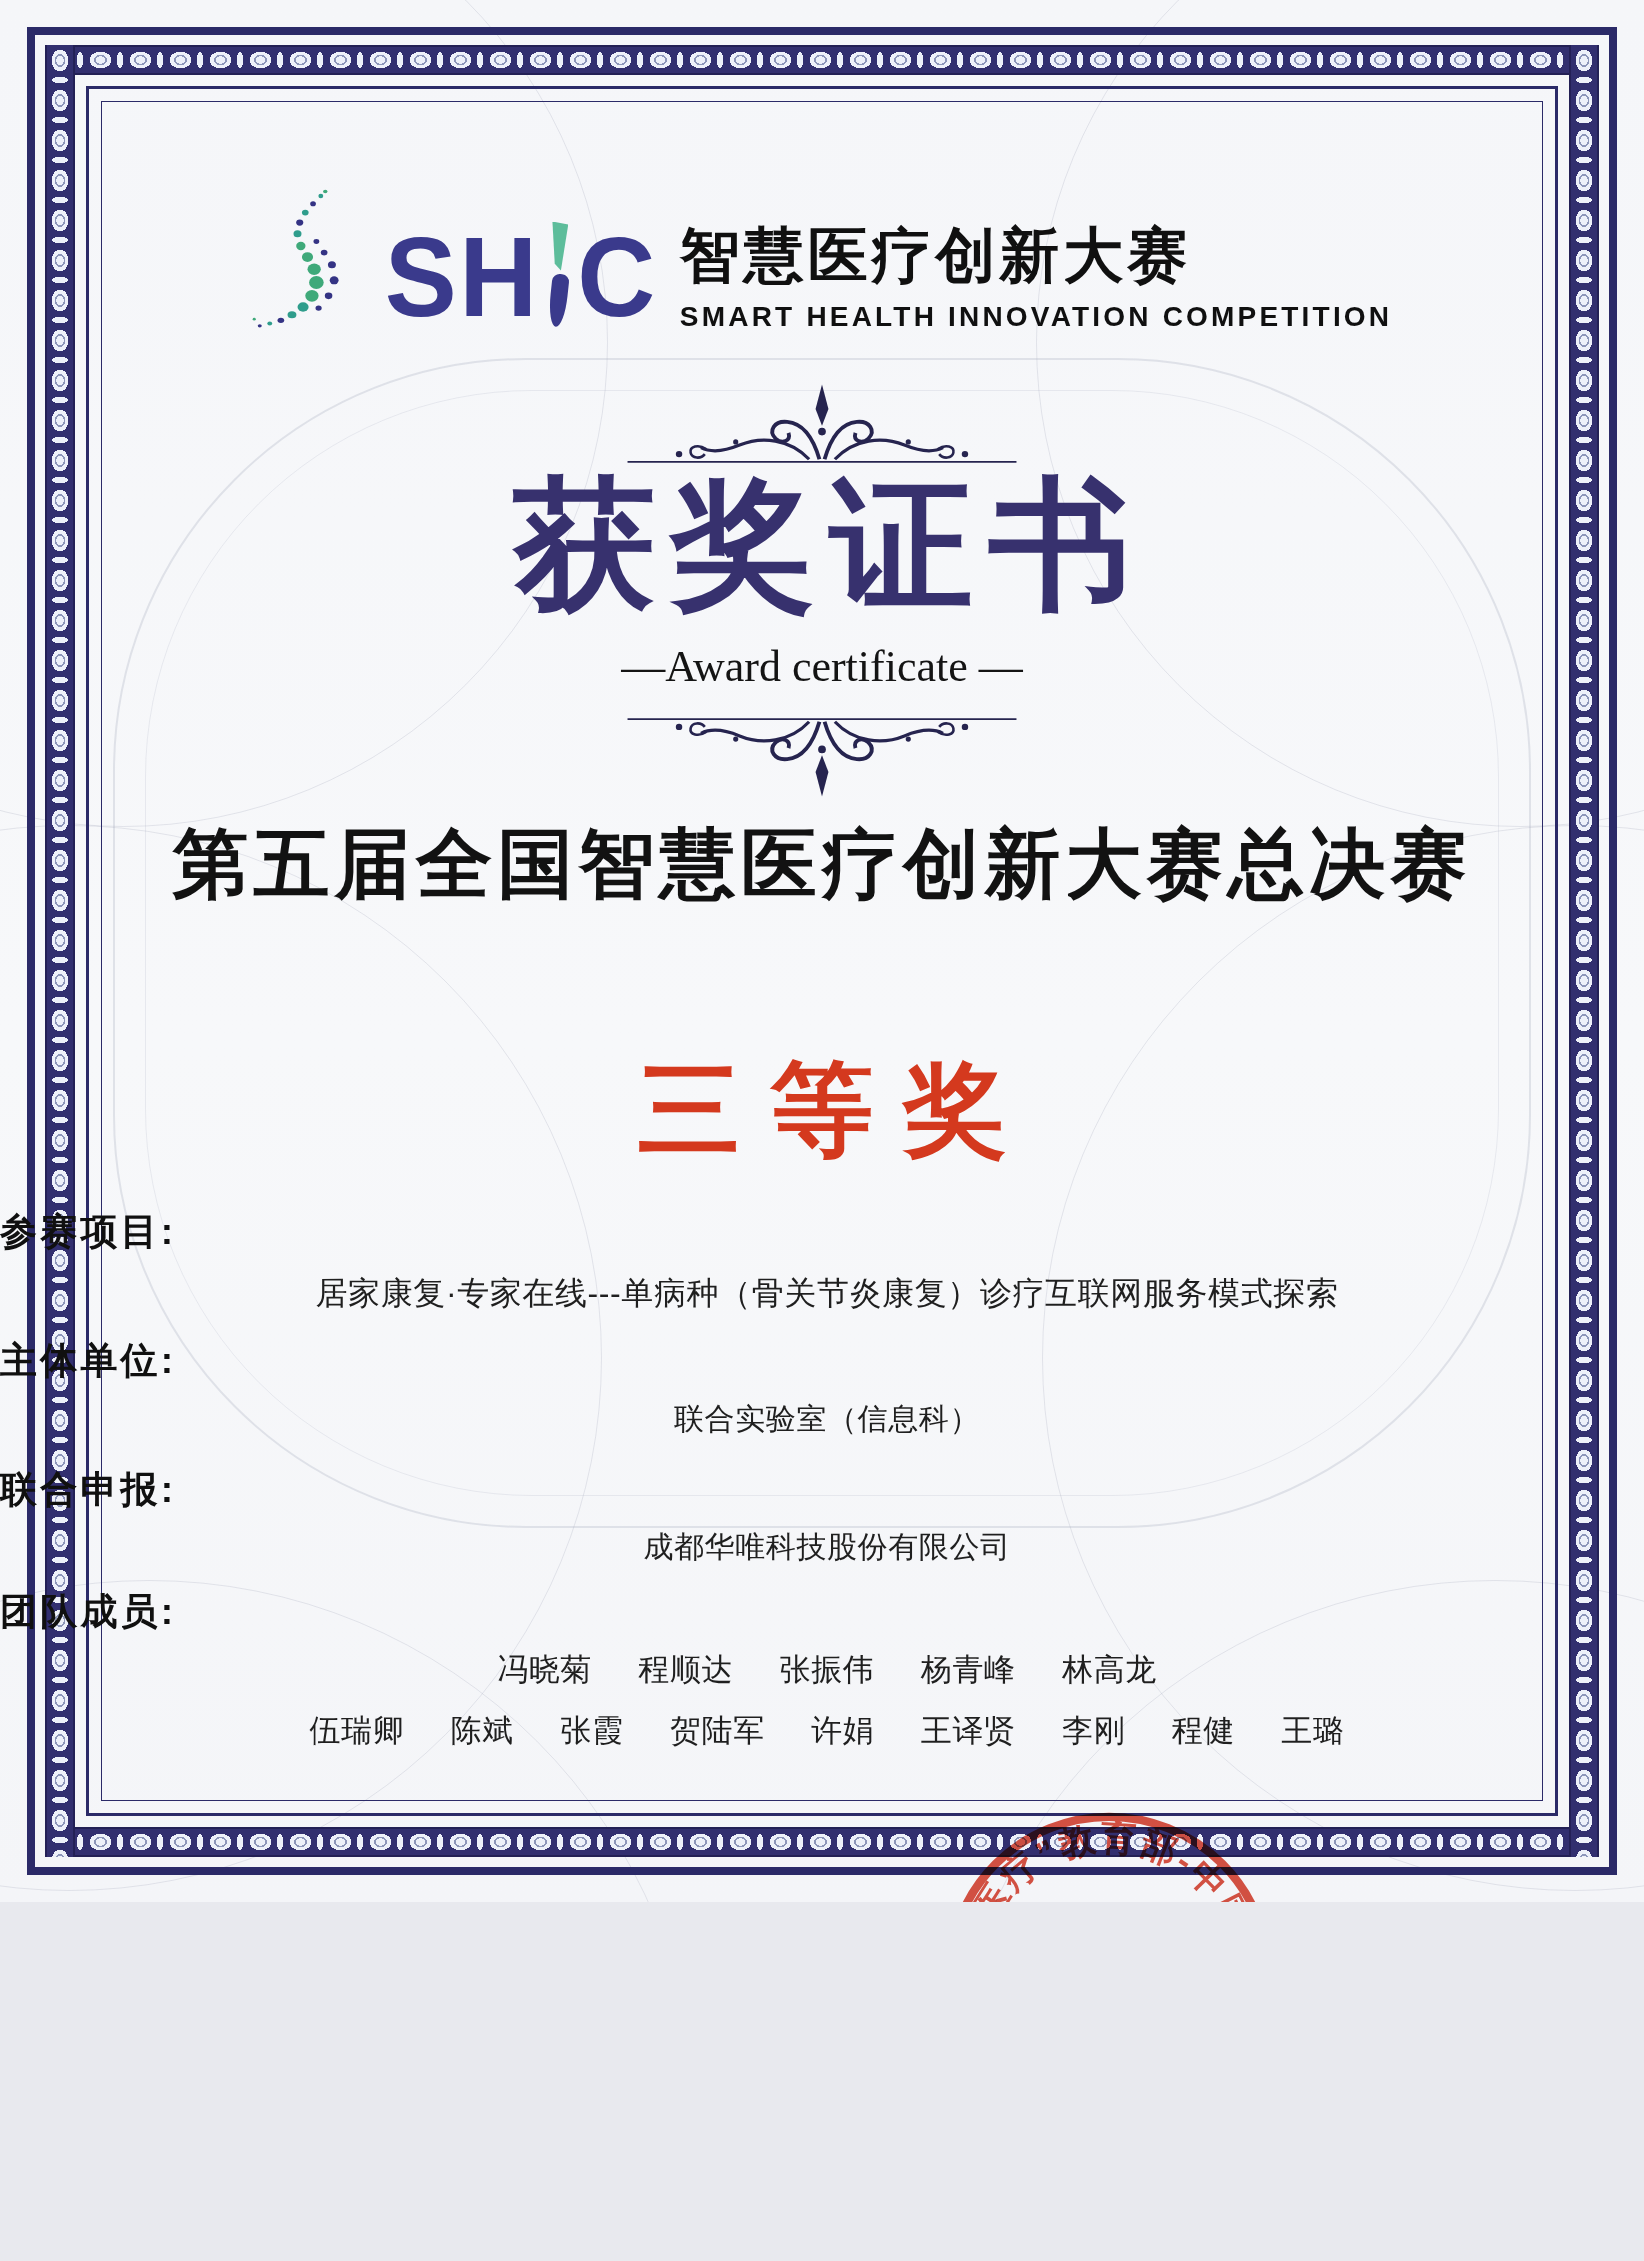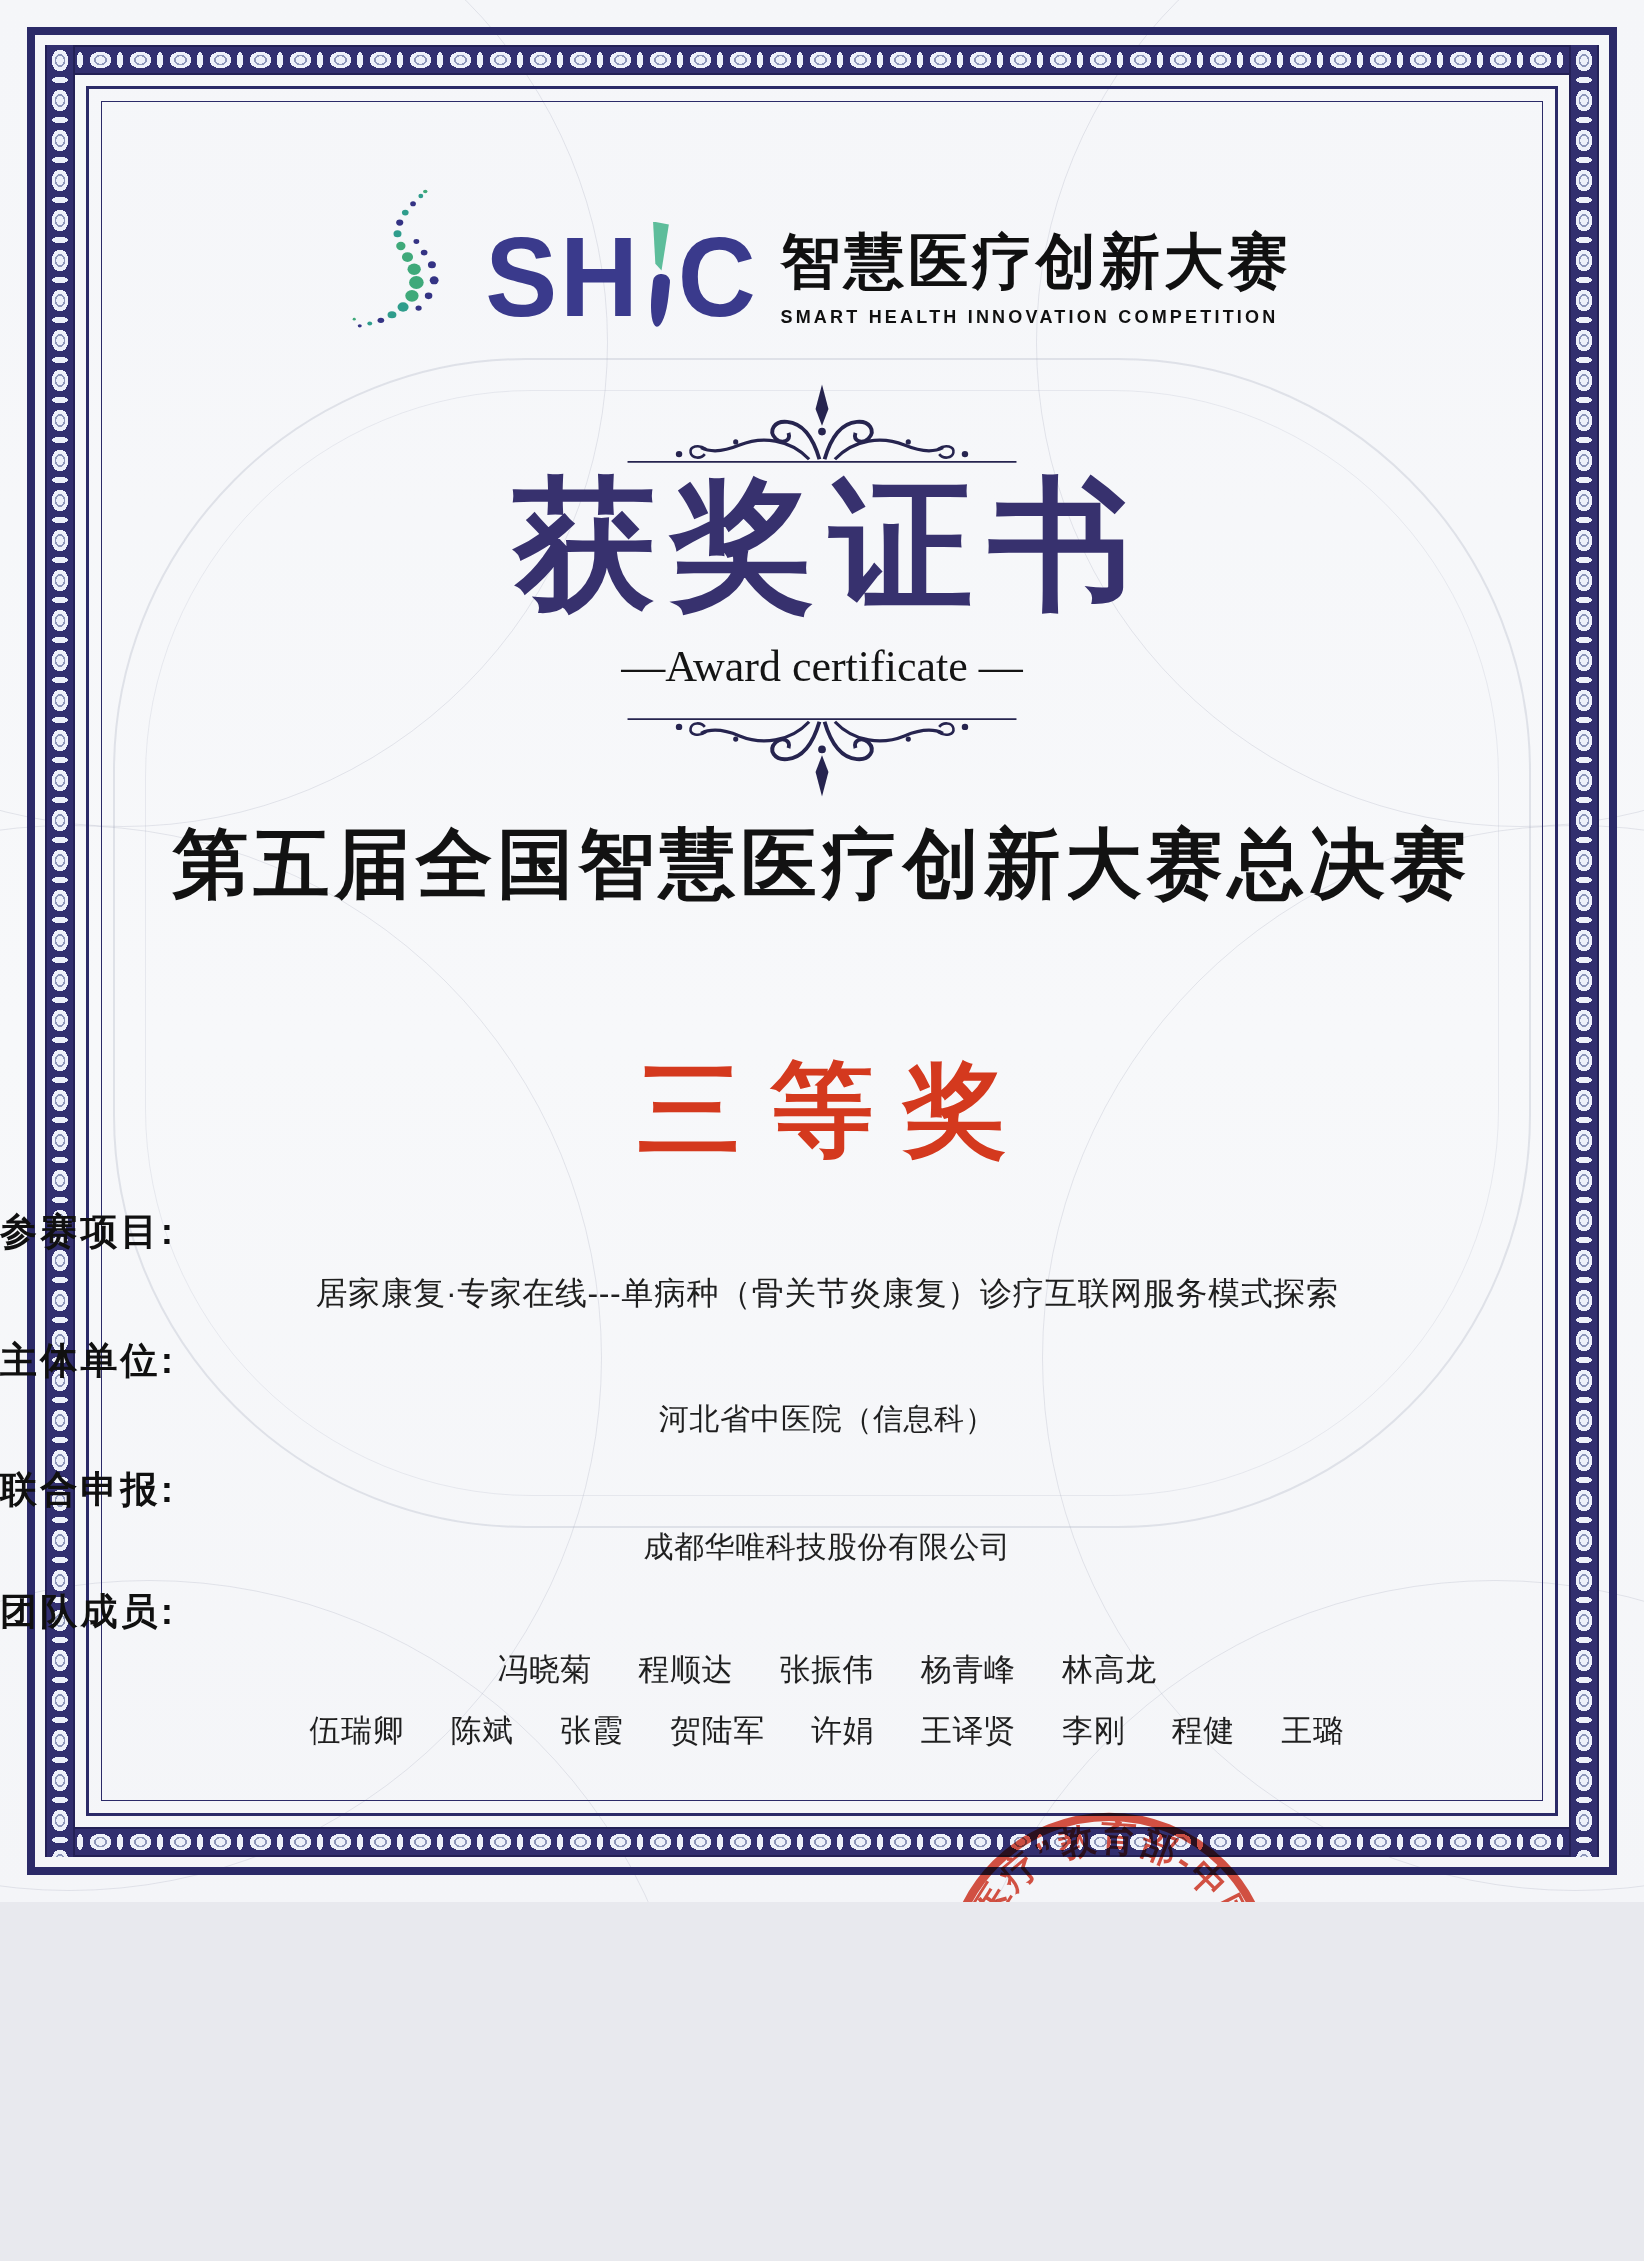--- a/index.html
+++ b/index.html
@@ -33,21 +33,21 @@
   
   .logo-row{position:absolute;top:188px;left:0;right:0;display:flex;justify-content:center;align-items:center;gap:22px;z-index:4;}
   .helix{flex:0 0 auto;}
   .shic{display:flex;align-items:center;font-weight:bold;font-size:108px;letter-spacing:2.6px;color:#3a3a8c;line-height:1;}
   .shic .seg{transform:scaleY(1.05);}
   .i-mark{display:flex;flex-direction:column;align-items:center;margin:0 9px;height:111px;justify-content:flex-start;}
   .i-top{width:19.3px;height:49px;background:#5dbd9b;clip-path:polygon(18% 0,100% 6%,62% 100%,30% 86%);}
   .i-bot{width:17px;height:53px;background:#3a3a8c;border-radius:45% 45% 50% 50%/14% 14% 60% 60%;margin-top:3.9px;transform:rotate(6deg);}
   .logo-cjk{display:flex;flex-direction:column;align-items:flex-start;}
   .logo-cn{font-size:60px;font-weight:900;color:#101010;letter-spacing:3.9px;line-height:1.15;}
-  .logo-en{font-size:18px;font-weight:bold;color:#101010;letter-spacing:3.2px;margin-top:11px;}
+  .logo-en{font-size:28px;font-weight:bold;color:#101010;letter-spacing:3.2px;margin-top:11px;}
   
   .flourish{position:absolute;left:50%;transform:translateX(-50%);width:413px;height:85px;z-index:4;}
   .flourish.top{top:382px;}
   .flourish.bottom{top:714px;transform:translateX(-50%) scaleY(-1);}
   .title-cn{position:absolute;top:462px;left:0;right:0;text-align:center;z-index:4;
     font-family:"Liberation Serif","DejaVu Serif",serif;font-weight:bold;
     font-size:143px;letter-spacing:15.5px;text-indent:15.5px;color:#37316e;line-height:1.18;}
   .title-en{position:absolute;top:641px;left:0;right:0;text-align:center;z-index:4;
     font-family:"Liberation Serif","DejaVu Serif",serif;font-weight:normal;font-size:44px;color:#141414;}
   .event-line{position:absolute;top:814px;left:0;right:0;text-align:center;z-index:4;
@@ -167,21 +167,21 @@
     <use href="#fl"></use>
   </svg>
 
   <div class="event-line">第五届全国智慧医疗创新大赛总决赛</div>
   <div class="prize-line">三等奖</div>
 
   <div class="sec-label t-project-label">参赛项目:</div>
   <div class="sec-value t-project-value">居家康复·专家在线---单病种（骨关节炎康复）诊疗互联网服务模式探索</div>
 
   <div class="sec-label t-org-label">主体单位:</div>
-  <div class="sec-value t-org-value">河北省中医院（信息科）</div>
+  <div class="sec-value t-org-value">联合实验室（信息科）</div>
 
   <div class="sec-label t-joint-label">联合申报:</div>
   <div class="sec-value t-joint-value">成都华唯科技股份有限公司</div>
 
   <div class="sec-label t-team-label">团队成员:</div>
   <div class="sec-value t-team1">冯晓菊  程顺达  张振伟  杨青峰  林高龙</div>
   <div class="sec-value t-team2">伍瑞卿  陈斌  张霞  贺陆军  许娟  王译贤  李刚  程健  王璐</div>
 
   <div class="footer">
     <div class="f-line f-committee">全国智慧医疗创新大赛组委会</div>

